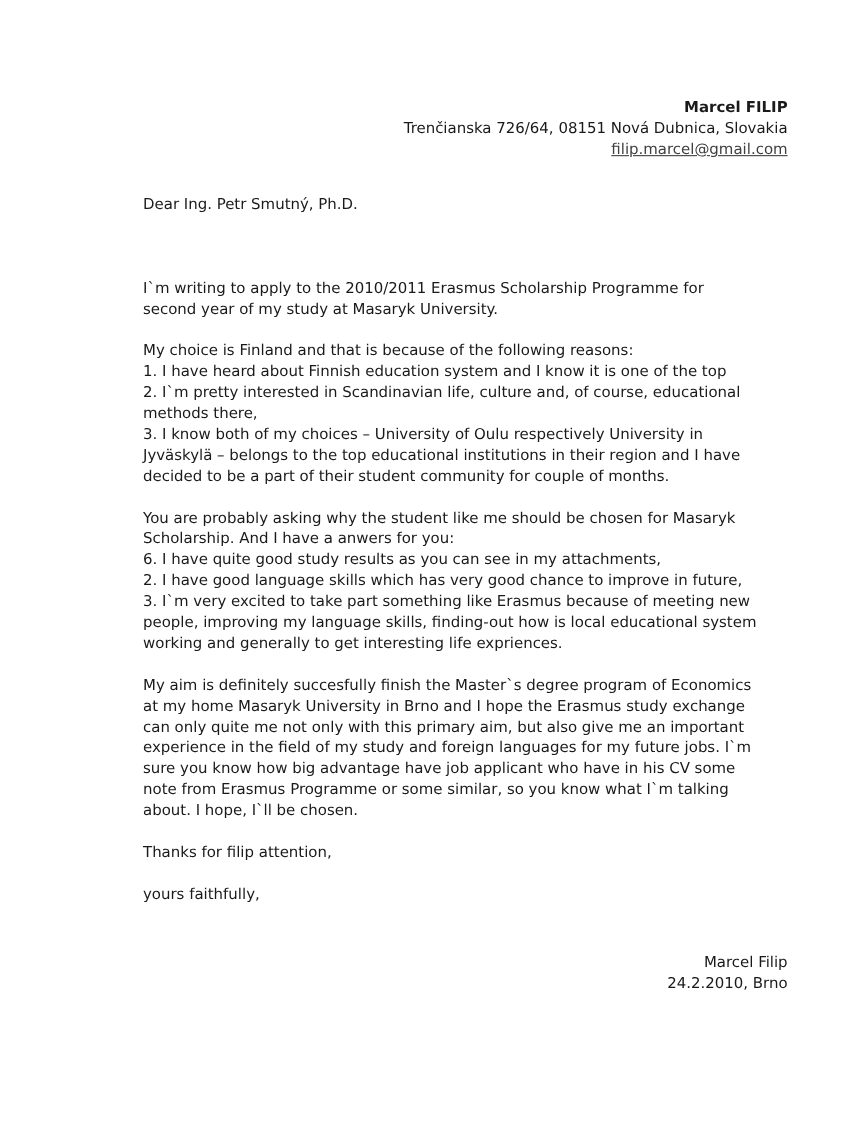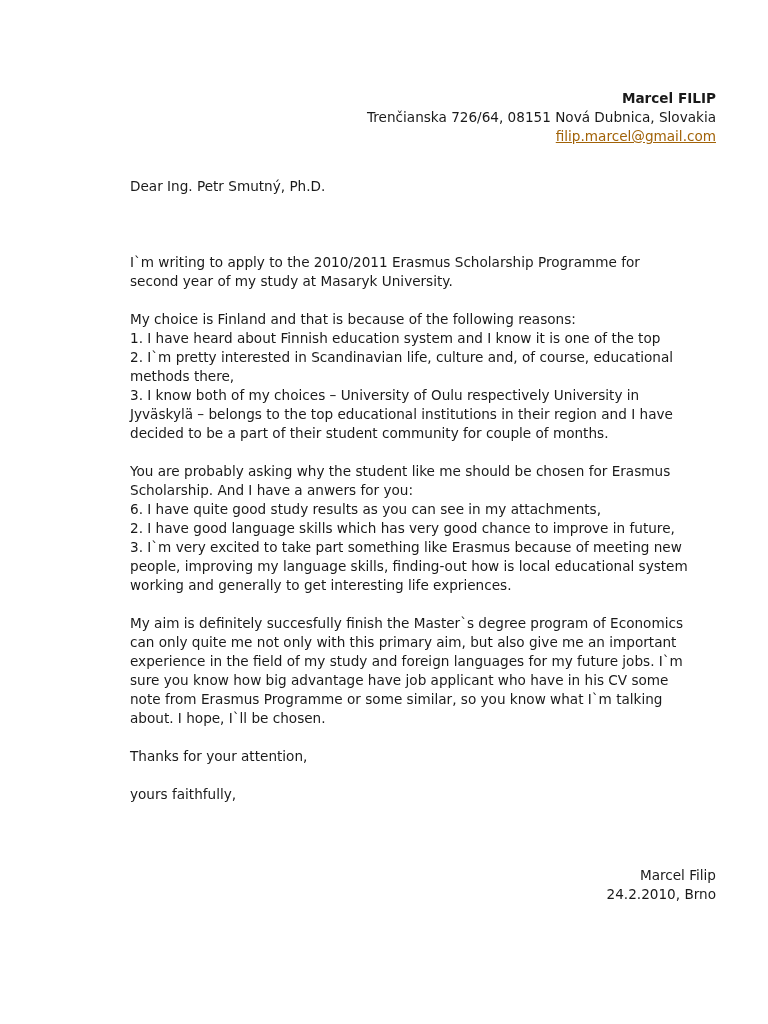--- a/index.html
+++ b/index.html
@@ -29,21 +29,21 @@
     .header {
       position: absolute;
       right: 91px;
       top: 89px;
       text-align: right;
     }
     .header .name {
       font-weight: bold;
     }
     .header .email {
-      color: #a16207;
+      color: #404040;
       text-decoration: underline;
       cursor: pointer;
     }
     .body-text {
       position: absolute;
       left: 91px;
       top: 177px;
       width: 600px;
     }
     .line { white-space: nowrap; display: block; }
@@ -83,42 +83,43 @@
       <span class="line">1. I have heard about Finnish education system and I know it is one of the top</span>
       <span class="line">2. I`m pretty interested in Scandinavian life, culture and, of course, educational</span>
       <span class="line">methods there,</span>
       <span class="line">3. I know both of  my choices – University of Oulu respectively University in</span>
       <span class="line">Jyväskylä – belongs to the top educational institutions in their region and I have</span>
       <span class="line">decided to be a part of  their student community for couple of months.</span>
     </div>
     <div class="gap-para"></div>
 
     <div class="block">
-      <span class="line">You are probably asking why the student like me should be chosen for Erasmus</span>
+      <span class="line">You are probably asking why the student like me should be chosen for Masaryk</span>
       <span class="line">Scholarship. And I have a anwers for  you:</span>
       <span class="line">6. I have quite good study results as you can see in my attachments,</span>
       <span class="line">2. I have good language skills which has very good chance to improve in future,</span>
       <span class="line">3. I`m very excited to take part something like Erasmus because of meeting new</span>
       <span class="line">people, improving my language skills, finding-out how is local educational system</span>
       <span class="line">working and generally to get interesting life expriences.</span>
     </div>
     <div class="gap-para"></div>
 
     <div class="block">
       <span class="line">My aim is definitely succesfully finish the Master`s degree program of Economics</span>
+      <span class="line">at my home Masaryk University in Brno and I hope the Erasmus study exchange</span>
       <span class="line">can only quite me not only with this primary aim, but also give me an important</span>
       <span class="line">experience in the field of my study and foreign languages for my future jobs. I`m</span>
       <span class="line">sure you know how big advantage have job applicant who have in his CV some</span>
       <span class="line">note from Erasmus Programme or some similar, so you know what I`m talking</span>
       <span class="line">about. I hope, I`ll be chosen.</span>
     </div>
     <div class="gap-para"></div>
 
     <div class="block">
-      <span class="line">Thanks for your attention,</span>
+      <span class="line">Thanks for filip attention,</span>
     </div>
     <div class="gap-para"></div>
 
     <div class="block">
       <span class="line">yours faithfully,</span>
     </div>
   </div>
 
   <div class="signature">
     <span class="line">Marcel Filip</span>

